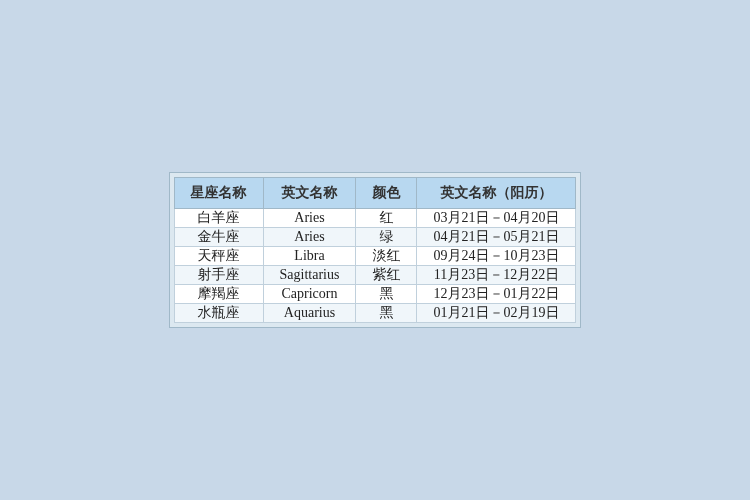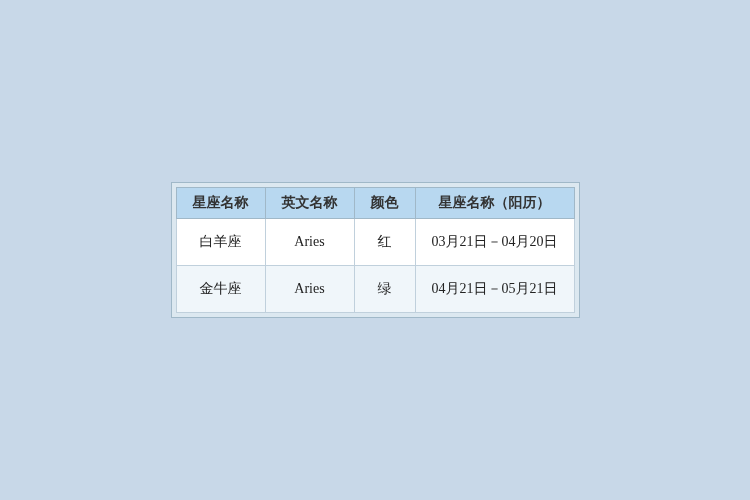--- a/index.html
+++ b/index.html
@@ -30,21 +30,21 @@
       background-color: #b8d8f0;
       color: #333;
       font-weight: bold;
       text-align: center;
       padding: 6px 16px;
       border: 1px solid #a0b8c8;
       font-size: 14px;
     }
     td {
       text-align: center;
-      padding: 14px 16px;
+      padding: 0 16px;
       border: 1px solid #c0d0dc;
       color: #222;
       font-size: 14px;
     }
     tr:nth-child(even) td {
       background-color: #f0f6fa;
     }
     tr:nth-child(odd) td {
       background-color: #ffffff;
     }
@@ -52,31 +52,55 @@
 </head>
 <body>
 
 <div class="table-container">
   <table>
     <thead>
       <tr>
         <th>星座名称</th>
         <th>英文名称</th>
         <th>颜色</th>
-        <th>星座名称（阳历）</th>
+        <th>英文名称（阳历）</th>
       </tr>
     </thead>
     <tbody id="table-body">
     <tr>
           <td>白羊座</td>
           <td>Aries</td>
           <td>红</td>
           <td>03月21日－04月20日</td>
         </tr>
         <tr>
           <td>金牛座</td>
           <td>Aries</td>
           <td>绿</td>
           <td>04月21日－05月21日</td>
         </tr>
+        <tr>
+          <td>天秤座</td>
+          <td>Libra</td>
+          <td>淡红</td>
+          <td>09月24日－10月23日</td>
+        </tr>
+        <tr>
+          <td>射手座</td>
+          <td>Sagittarius</td>
+          <td>紫红</td>
+          <td>11月23日－12月22日</td>
+        </tr>
+        <tr>
+          <td>摩羯座</td>
+          <td>Capricorn</td>
+          <td>黑</td>
+          <td>12月23日－01月22日</td>
+        </tr>
+        <tr>
+          <td>水瓶座</td>
+          <td>Aquarius</td>
+          <td>黑</td>
+          <td>01月21日－02月19日</td>
+        </tr>
       </tbody>
   </table>
 </div>
 
 </body></html>

